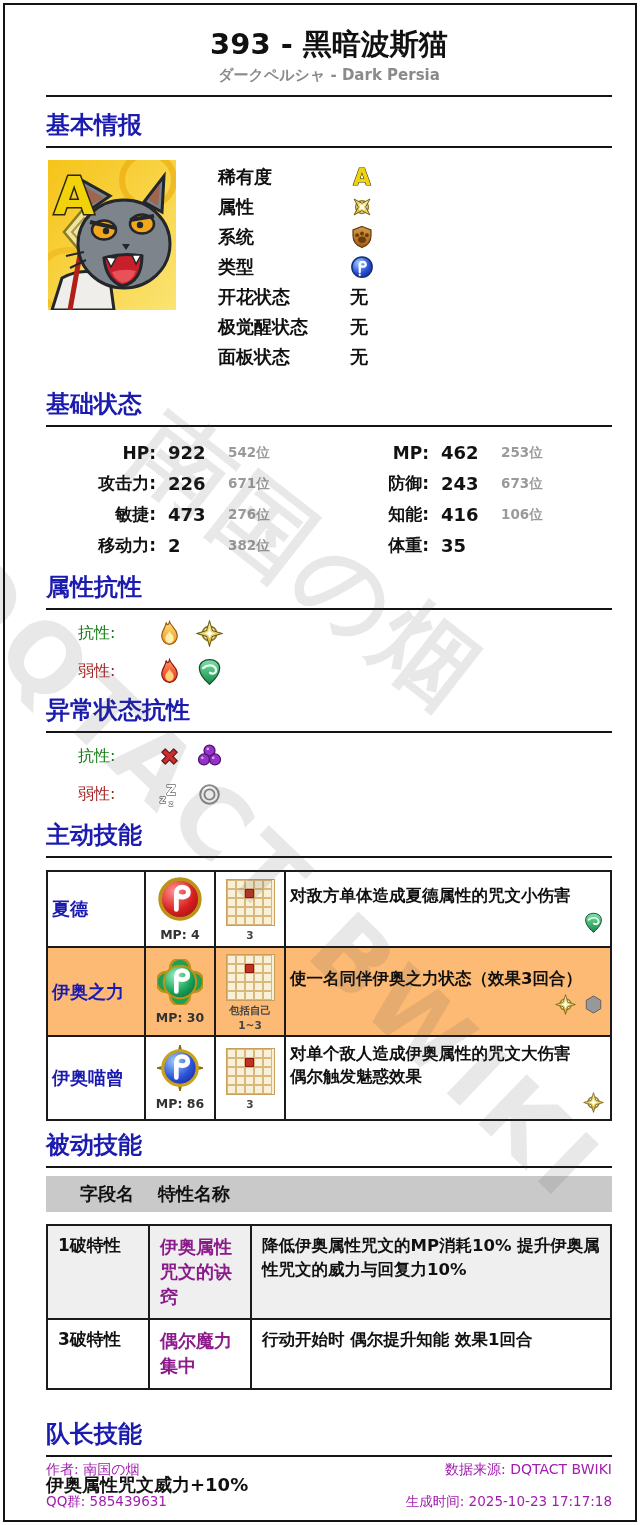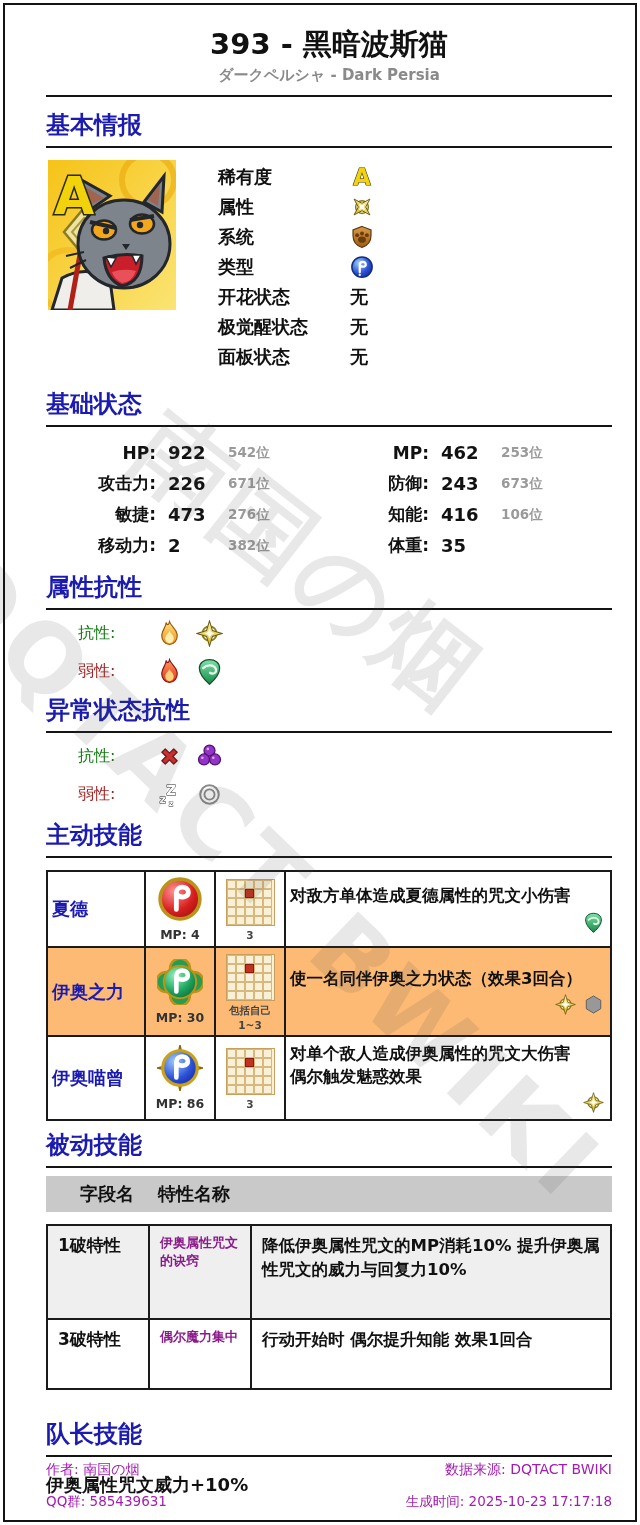--- a/index.html
+++ b/index.html
@@ -71,21 +71,21 @@
   .row1{height:70px;} .row2{height:72px;} .row3{height:84px;}
 
   
   .p-header{display:grid;grid-template-columns:100px 100px auto;background:#c9c9c9;
       height:36px;align-items:center;margin-top:8px;font-size:18px;font-weight:bold;font-family:Liberation Serif, serif;}
   .p-header .h1{padding-left:34px;} .p-header .h2{padding-left:12px;} .p-header .h3{padding-left:10px;}
   table.passive{border-collapse:collapse;width:100%;margin-top:12px;table-layout:fixed;}
   table.passive td{border:2px solid #1a1a1a;vertical-align:top;padding:8px 10px;}
   table.passive tr:nth-child(1){background:#efefef;}
   td.p-field{width:80px;font-size:17px;font-weight:bold;}
-  td.p-name{width:80px;font-size:13px;font-weight:bold;color:#8b1a8b;line-height:1.4;}
+  td.p-name{width:80px;font-size:18px;font-weight:bold;color:#8b1a8b;line-height:1.4;}
   td.p-desc{font-size:16.5px;font-weight:bold;line-height:1.45;}
   table.passive tr:nth-child(1) td{height:76px;}
   table.passive tr:nth-child(2) td{height:52px;margin-top:20px;}
 
   .leader-desc{font-size:18px;font-weight:bold;margin-top:16px;}
 
   
   .footer{position:absolute;left:46px;right:28px;bottom:14px;z-index:3;}
   .f-row{display:flex;justify-content:space-between;align-items:baseline;}
   .f-row + .f-row{margin-top:14px;}

